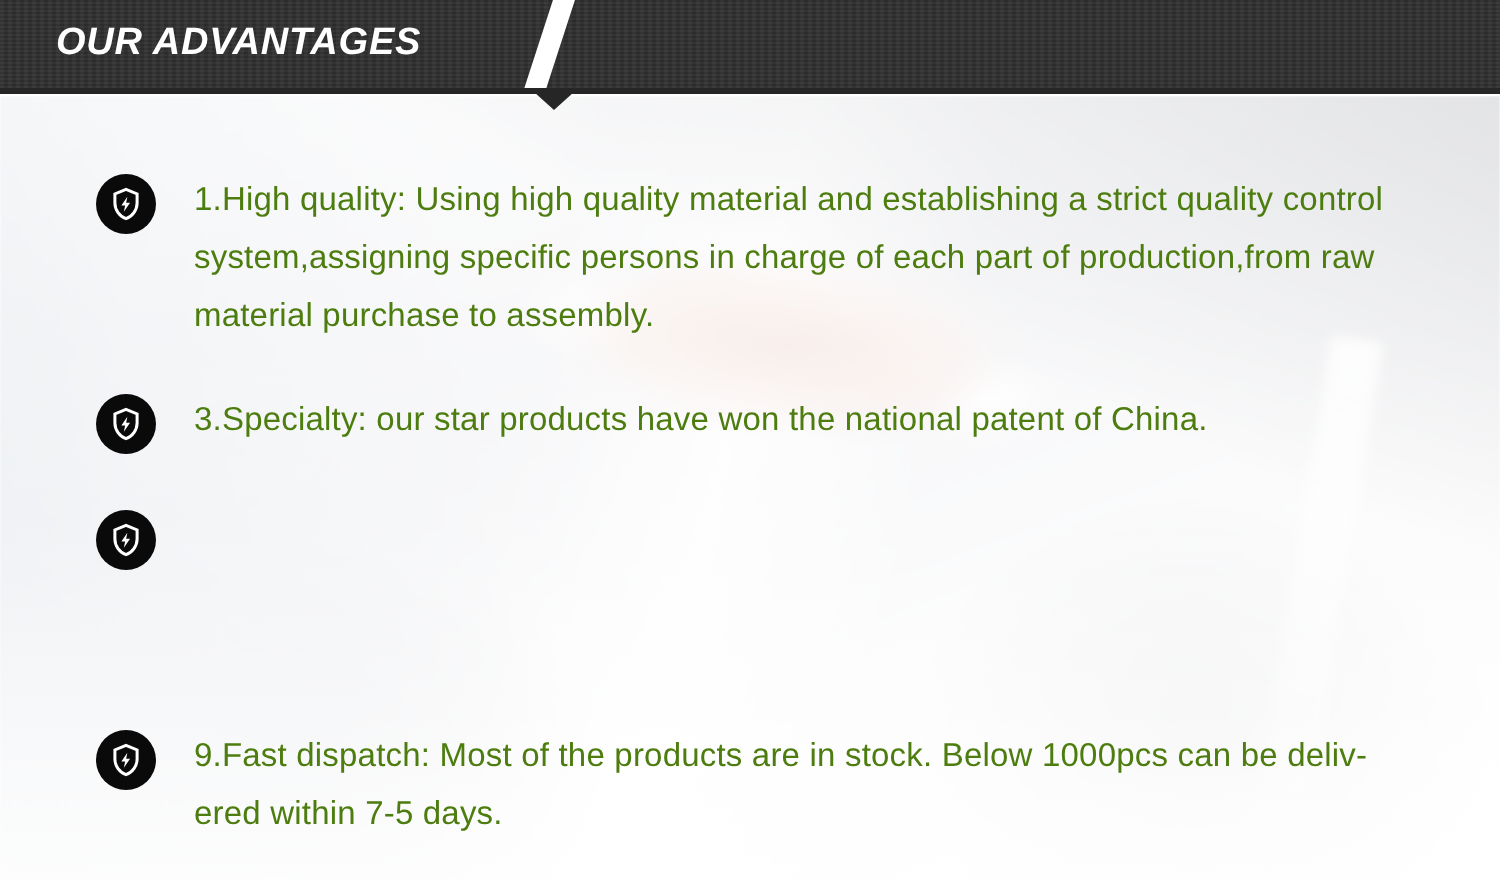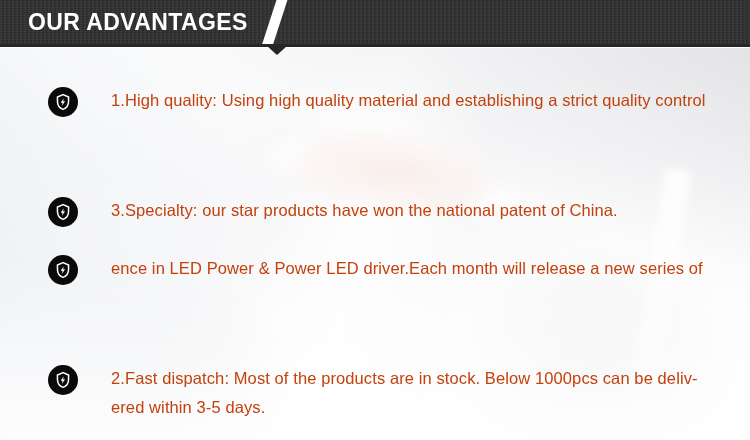--- a/index.html
+++ b/index.html
@@ -90,25 +90,26 @@
     background-image:
       repeating-linear-gradient(0deg, rgba(255,255,255,0.030) 0px, rgba(255,255,255,0.030) 1px, rgba(0,0,0,0.030) 1px, rgba(0,0,0,0.030) 2px),
       repeating-linear-gradient(90deg, rgba(255,255,255,0.035) 0px, rgba(255,255,255,0.035) 2px, rgba(0,0,0,0.035) 2px, rgba(0,0,0,0.035) 4px);
     overflow: hidden;
   }
   #header-title {
     position: absolute;
     left: 28px;
     top: 9px;
     color: #ffffff;
-    font-size: 23px;
+    font-size: 19px;
     font-weight: bold;
     letter-spacing: 0.4px;
     line-height: 26px;
     white-space: nowrap;
+    font-style: italic;
   }
   
   #header-slash {
     position: absolute;
     left: 269px;
     top: -4px;
     width: 11px;
     height: 54px;
     background: #ffffff;
     transform: skewX(-18deg);
@@ -156,23 +157,23 @@
     border-radius: 50%;
     background: #0a0a0a;
     display: flex;
     align-items: center;
     justify-content: center;
     flex: none;
   }
   .adv-icon svg { display: block; }
   .adv-text {
     position: absolute;
-    left: 111px;
+    left: 97px;
     width: 640px;
-    color: #c2410c;
+    color: #4d7c0f;
     font-size: 16.5px;
     line-height: 29px;
     letter-spacing: 0.1px;
   }
   .adv-text .ln { display: block; white-space: nowrap; }
 </style>
 </head>
 <body>
 
 <div id="page">
@@ -193,20 +194,22 @@
   <div id="advantage-list">
       <div class="advantage-item" style="top: 24px;">
         <div class="adv-icon" style="top: 1px; background: rgb(10, 10, 10);">
           <svg width="18" height="18" viewBox="0 0 24 24" aria-hidden="true">
             <path d="M12 2.2 4.6 5.3v6.1c0 4.6 3.1 8.9 7.4 10.4 4.3-1.5 7.4-5.8 7.4-10.4V5.3L12 2.2z" fill="none" stroke="#ffffff" stroke-width="2"></path>
             <path d="M12.9 7.1 8.9 13h2.5l-0.8 4.2 4.1-6.1h-2.6l0.8-4z" fill="#ffffff"></path>
           </svg>
         </div>
         <div class="adv-text">
           <span class="ln">1.High quality: Using high quality material and establishing a strict quality control</span>
+          <span class="ln">system,assigning specific persons in charge of each part of production,from raw</span>
+          <span class="ln">material purchase to assembly.</span>
         </div>
       </div>
       <div class="advantage-item" style="top: 134px;">
         <div class="adv-icon" style="top: 1px; background: rgb(10, 10, 10);">
           <svg width="18" height="18" viewBox="0 0 24 24" aria-hidden="true">
             <path d="M12 2.2 4.6 5.3v6.1c0 4.6 3.1 8.9 7.4 10.4 4.3-1.5 7.4-5.8 7.4-10.4V5.3L12 2.2z" fill="none" stroke="#ffffff" stroke-width="2"></path>
             <path d="M12.9 7.1 8.9 13h2.5l-0.8 4.2 4.1-6.1h-2.6l0.8-4z" fill="#ffffff"></path>
           </svg>
         </div>
         <div class="adv-text">
@@ -214,30 +217,29 @@
         </div>
       </div>
       <div class="advantage-item" style="top: 192px;">
         <div class="adv-icon" style="top: 1px; background: rgb(10, 10, 10);">
           <svg width="18" height="18" viewBox="0 0 24 24" aria-hidden="true">
             <path d="M12 2.2 4.6 5.3v6.1c0 4.6 3.1 8.9 7.4 10.4 4.3-1.5 7.4-5.8 7.4-10.4V5.3L12 2.2z" fill="none" stroke="#ffffff" stroke-width="2"></path>
             <path d="M12.9 7.1 8.9 13h2.5l-0.8 4.2 4.1-6.1h-2.6l0.8-4z" fill="#ffffff"></path>
           </svg>
         </div>
         <div class="adv-text">
-          <span class="ln">ence in LED Power &amp; Power LED driver.Each month will release a new series of</span>
         </div>
       </div>
       <div class="advantage-item" style="top: 302px;">
         <div class="adv-icon" style="top: 1px; background: rgb(10, 10, 10);">
           <svg width="18" height="18" viewBox="0 0 24 24" aria-hidden="true">
             <path d="M12 2.2 4.6 5.3v6.1c0 4.6 3.1 8.9 7.4 10.4 4.3-1.5 7.4-5.8 7.4-10.4V5.3L12 2.2z" fill="none" stroke="#ffffff" stroke-width="2"></path>
             <path d="M12.9 7.1 8.9 13h2.5l-0.8 4.2 4.1-6.1h-2.6l0.8-4z" fill="#ffffff"></path>
           </svg>
         </div>
         <div class="adv-text">
-          <span class="ln">2.Fast dispatch: Most of the products are in stock. Below 1000pcs can be deliv-</span>
-          <span class="ln">ered within 3-5 days.</span>
+          <span class="ln">9.Fast dispatch: Most of the products are in stock. Below 1000pcs can be deliv-</span>
+          <span class="ln">ered within 7-5 days.</span>
         </div>
       </div>
     </div>
 
 </div>
 
 </body></html>

